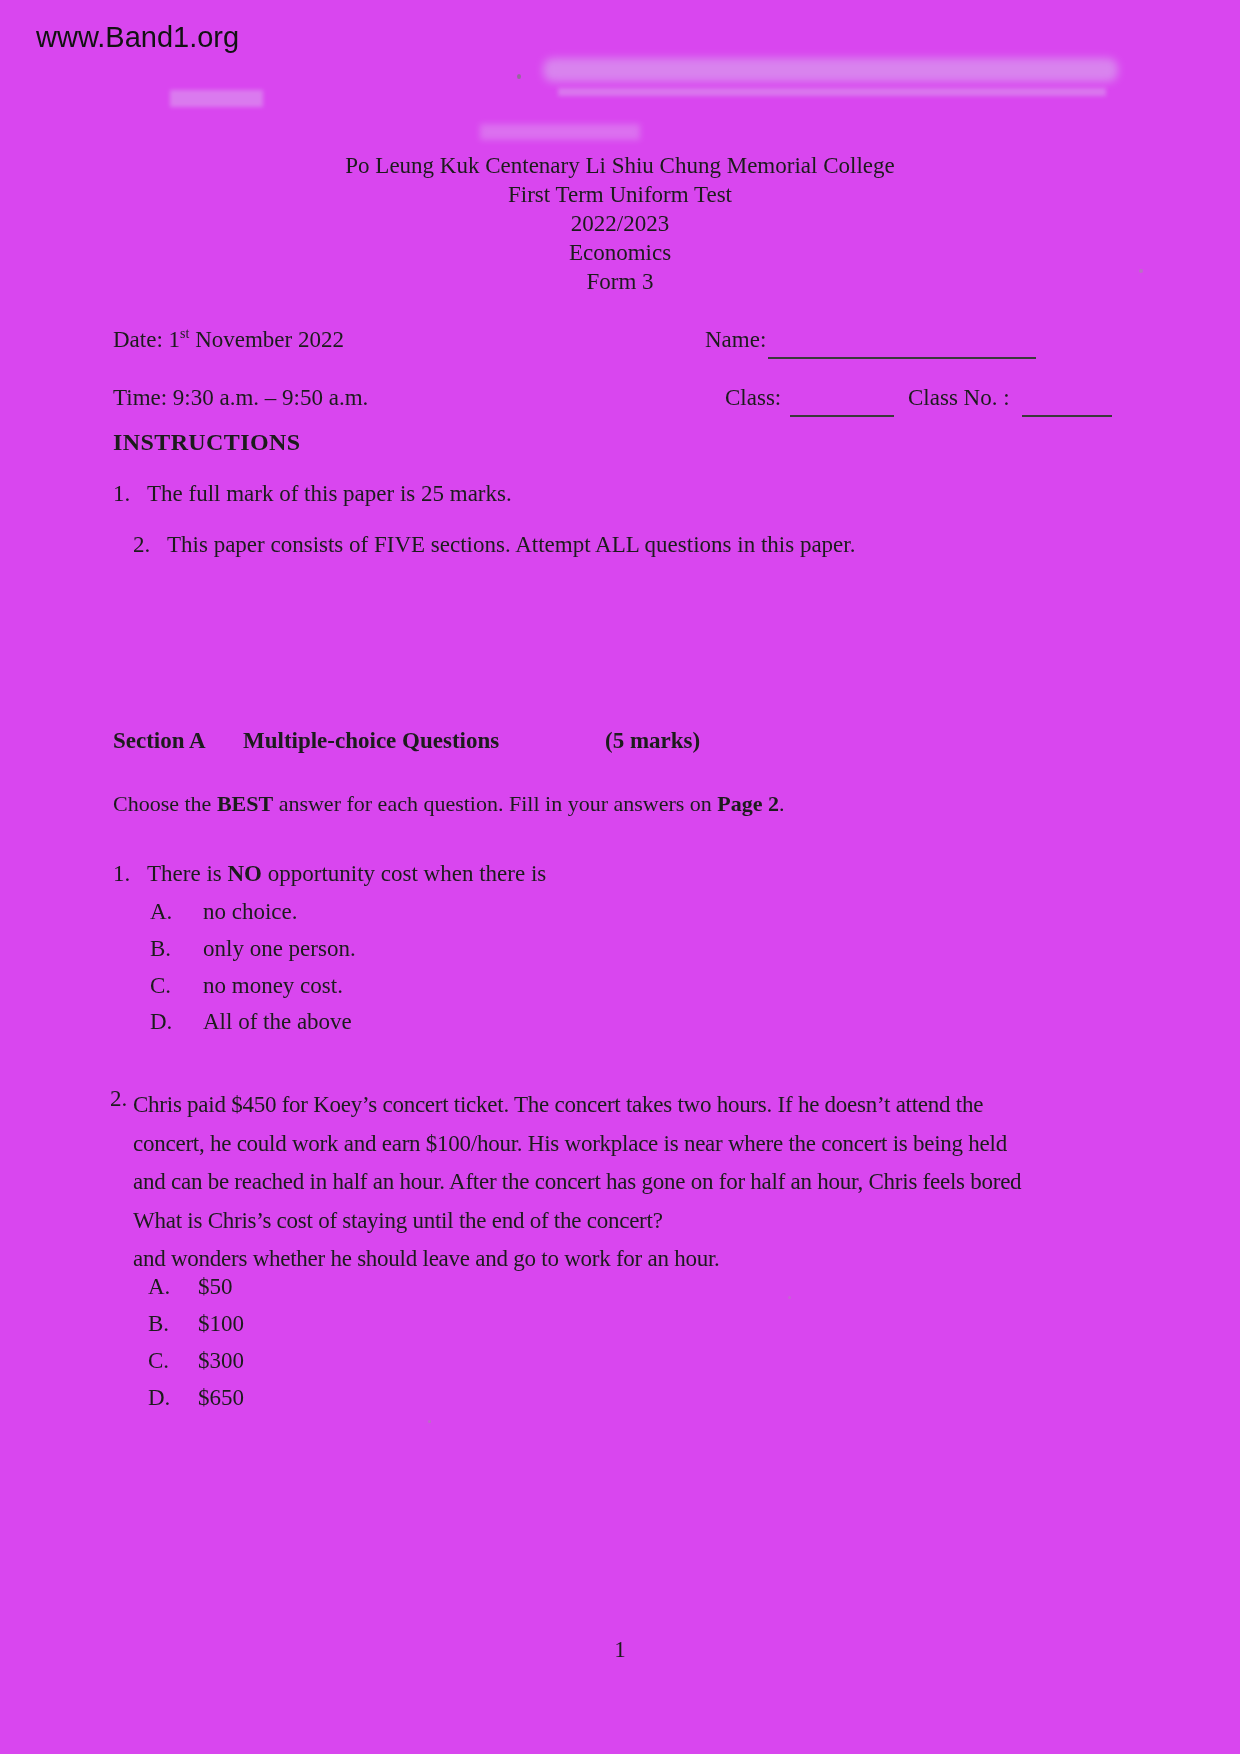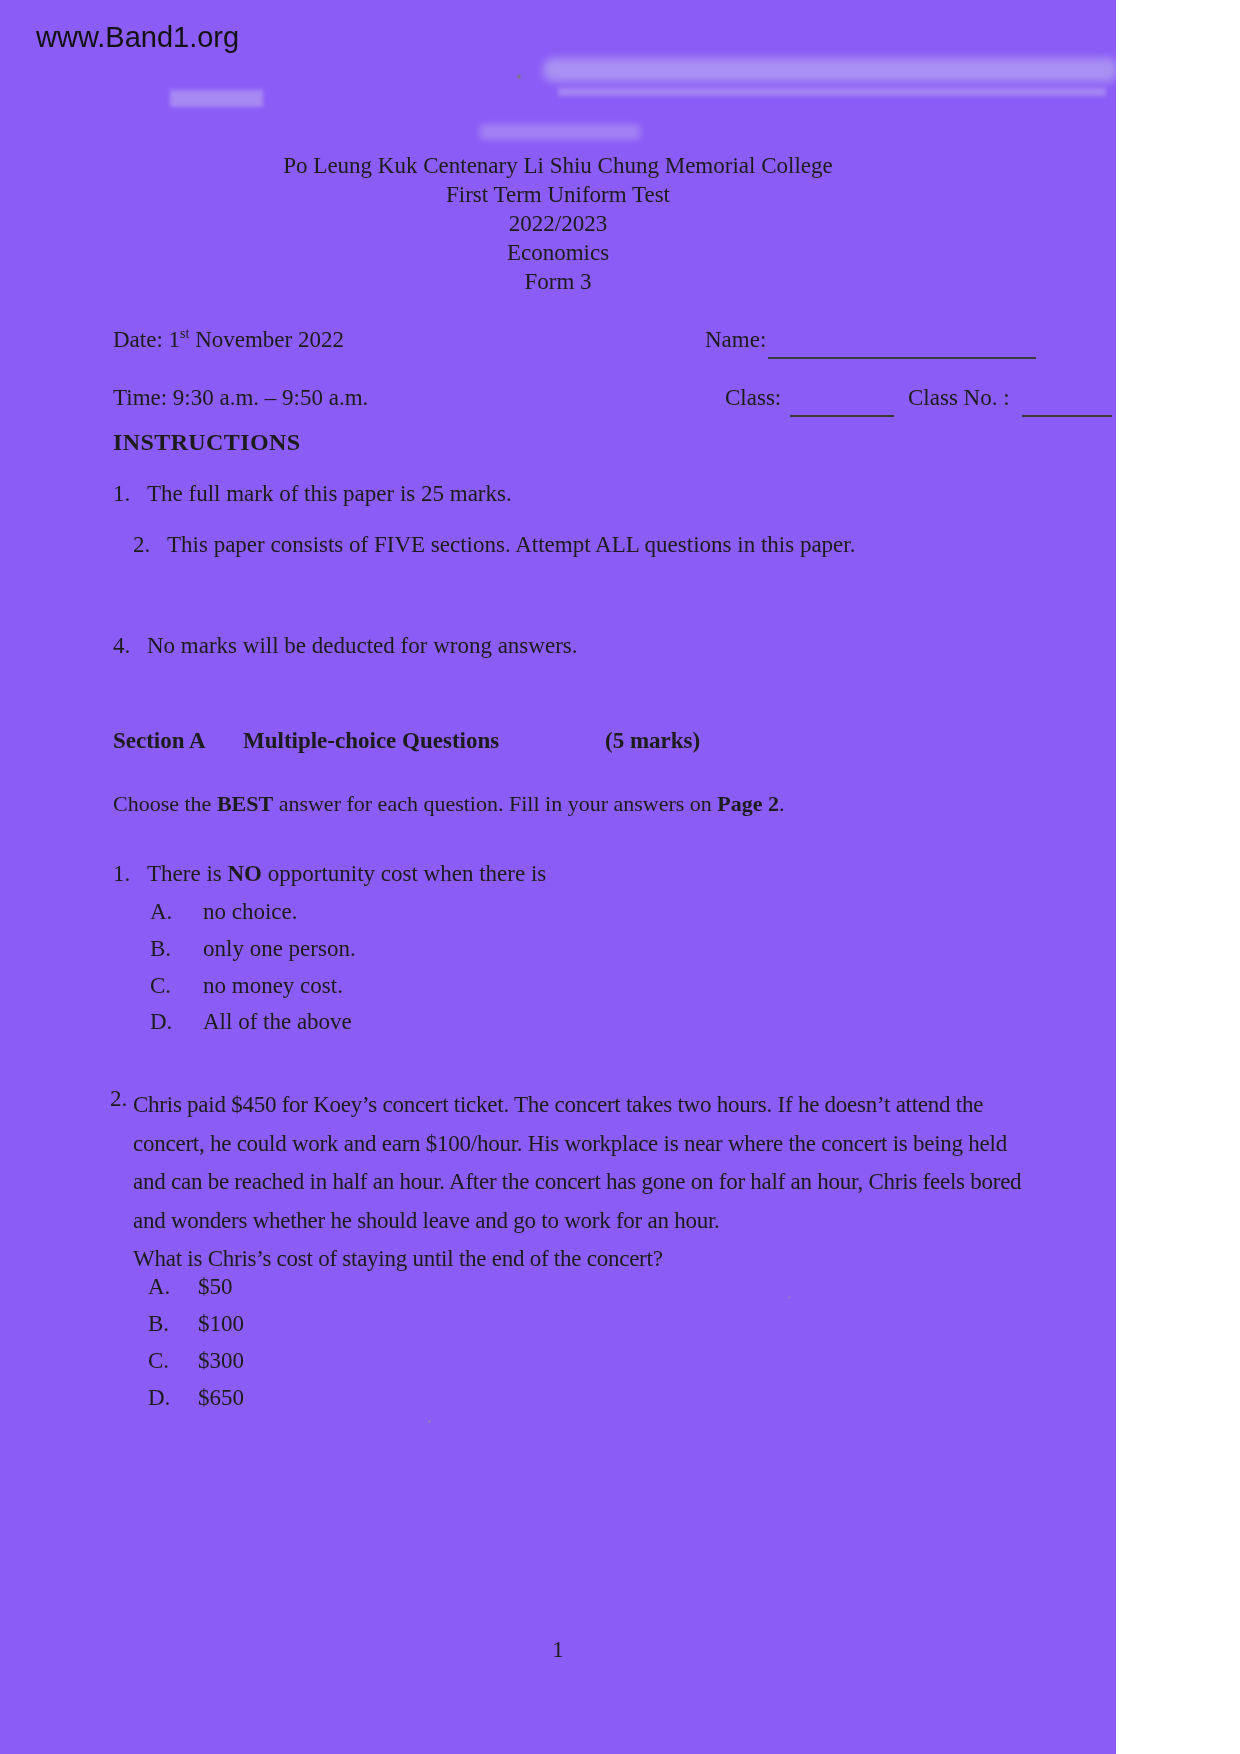--- a/index.html
+++ b/index.html
@@ -1,20 +1,20 @@
 <!DOCTYPE html>
 <html><head>
 <meta charset="utf-8">
 <style>
   html, body { margin: 0; padding: 0; background: #ffffff; }
   .page {
     position: relative;
-    width: 1116px;
+    width: 1240px;
     height: 1754px;
-    background: #8b5cf6;
+    background: #d946ef;
     font-family: "Liberation Serif", serif;
     color: #1c1c1c;
     overflow: hidden;
   }
   .watermark {
     position: absolute;
     left: 36px; top: 21px;
     font-family: "Liberation Sans", sans-serif;
     font-size: 29px;
     color: #121212;
@@ -99,21 +99,20 @@
   <div class="row-label" style="left:113px; top:383px;">Time: 9:30 a.m. – 9:50 a.m.</div>
   <div class="row-label" style="left:725px; top:383px;">Class:</div>
   <div class="blank-line" style="left:790px; top:415px; width:104px;"></div>
   <div class="row-label" style="left:908px; top:383px;">Class No. :</div>
   <div class="blank-line" style="left:1022px; top:415px; width:90px;"></div>
 
   <div class="instr-heading">INSTRUCTIONS</div>
 
   <div class="instr-item" style="top:479px;"><span class="num">1.</span><span>The full mark of this paper is 25 marks.</span></div>
   <div class="instr-item" style="top:530px;margin-left:20px;"><span class="num">2.</span><span>This paper consists of FIVE sections. Attempt ALL questions in this paper.</span></div>
-  <div class="instr-item" style="top:631px;"><span class="num">4.</span><span>No marks will be deducted for wrong answers.</span></div>
 
   <div class="section-head">
     <span class="s-label">Section A</span>
     <span class="s-title">Multiple-choice Questions</span>
     <span class="s-marks">(5 marks)</span>
   </div>
 
   <div class="intro-line"><span>Choose the </span><span class="bold">BEST</span><span> answer for each question. Fill in your answers on </span><span class="bold">Page 2</span><span>.</span></div>
 
   <div class="q-stem-row" style="top:861px;"><span class="num">1.</span><span>There is </span><span class="bold">NO</span><span> opportunity cost when there is</span></div>
@@ -121,22 +120,22 @@
   <div class="opt q1-opt" style="top:899px;"><span class="letter">A.</span><span>no choice.</span></div>
   <div class="opt q1-opt" style="top:936px;"><span class="letter">B.</span><span>only one person.</span></div>
   <div class="opt q1-opt" style="top:973px;"><span class="letter">C.</span><span>no money cost.</span></div>
   <div class="opt q1-opt" style="top:1009px;"><span class="letter">D.</span><span>All of the above</span></div>
 
   <div class="q2-num">2.</div>
   <div class="q2-lines">
     <div>Chris paid $450 for Koey’s concert ticket. The concert takes two hours. If he doesn’t attend the</div>
     <div>concert, he could work and earn $100/hour. His workplace is near where the concert is being held</div>
     <div>and can be reached in half an hour. After the concert has gone on for half an hour, Chris feels bored</div>
+    <div>What is Chris’s cost of staying until the end of the concert?</div>
     <div>and wonders whether he should leave and go to work for an hour.</div>
-    <div>What is Chris’s cost of staying until the end of the concert?</div>
   </div>
 
   <div class="opt q2-opt" style="top:1274px;"><span class="letter">A.</span><span>$50</span></div>
   <div class="opt q2-opt" style="top:1311px;"><span class="letter">B.</span><span>$100</span></div>
   <div class="opt q2-opt" style="top:1348px;"><span class="letter">C.</span><span>$300</span></div>
   <div class="opt q2-opt" style="top:1385px;"><span class="letter">D.</span><span>$650</span></div>
 
   <div class="page-num">1</div>
 
 </div>

